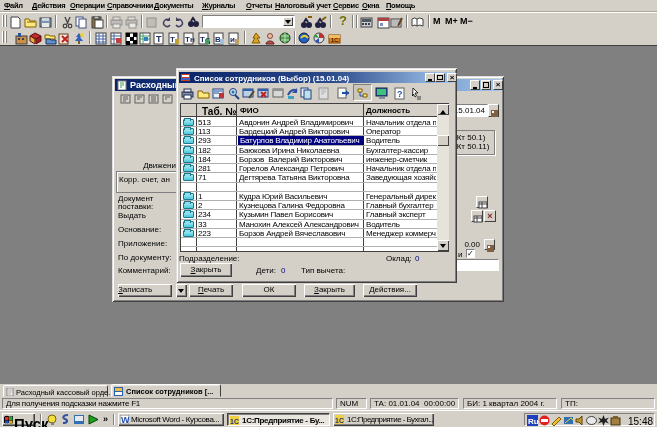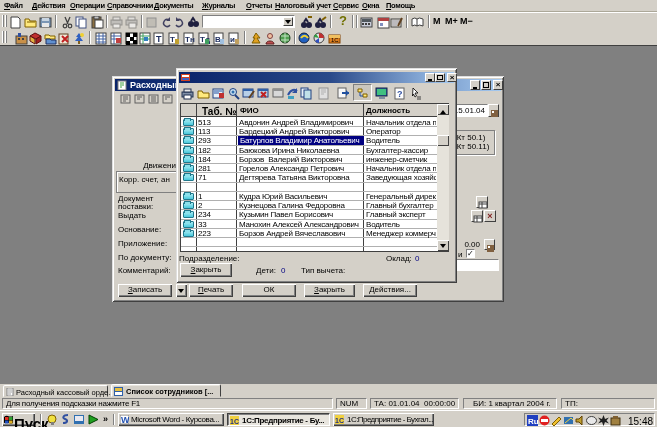--- a/index.html
+++ b/index.html
@@ -312,37 +312,38 @@
 <div class="abs raised" style="left:372px;top:134px;width:12px;height:12px;font-size:9px;line-height:10px;text-align:center;color:#802020;font-weight:bold">×</div>
 <div class="abs t8" style="left:340px;top:164px;width:28px;text-align:right">0.00</div>
 <div class="abs raised" style="left:372px;top:163px;width:11px;height:11px"><svg width="9" height="9" style="margin:1px">
         <rect x="1" y="1" width="7" height="7" fill="#806040"></rect>
         <rect x="2" y="2" width="2" height="2" fill="#fff"></rect>
       </svg></div>
 <div class="abs t8" style="left:346px;top:174px">и</div>
 <div class="abs sunkenw" style="left:354px;top:173px;width:9px;height:9px;font-size:8px;line-height:8px">✓</div>
 <div class="abs sunkenw" style="left:342px;top:183px;width:45px;height:12px"></div>
 
-<div class="abs raised2" style="left:6px;top:208px;width:54px;height:13px;font-size:8px;line-height:12px;text-align:center;box-shadow:inset 1px 1px 0 #fff,inset -1px -1px 0 #404040,inset -2px -2px 0 #808080"><u>З</u>аписать</div>
+<div class="abs raised2" style="left:6px;top:208px;width:54px;height:13px;font-size:8px;line-height:12px;text-align:left;box-shadow:inset 1px 1px 0 #fff,inset -1px -1px 0 #404040,inset -2px -2px 0 #808080"><u>З</u>аписать</div>
 <div class="abs raised2" style="left:64px;top:208px;width:11px;height:13px;box-shadow:inset 1px 1px 0 #fff,inset -1px -1px 0 #404040,inset -2px -2px 0 #808080">
       <div class="abs" style="left:2px;top:5px;width:0;height:0;border:3px solid transparent;border-top:4px solid #000"></div>
     </div>
 <div class="abs raised2" style="left:77px;top:208px;width:44px;height:13px;font-size:8px;line-height:12px;text-align:center;box-shadow:inset 1px 1px 0 #fff,inset -1px -1px 0 #404040,inset -2px -2px 0 #808080"><u>П</u>ечать</div>
 <div class="abs raised2" style="left:130px;top:208px;width:54px;height:13px;font-size:8px;line-height:12px;text-align:center;box-shadow:inset 1px 1px 0 #fff,inset -1px -1px 0 #404040,inset -2px -2px 0 #808080">ОК</div>
 <div class="abs raised2" style="left:192px;top:208px;width:51px;height:13px;font-size:8px;line-height:12px;text-align:center;box-shadow:inset 1px 1px 0 #fff,inset -1px -1px 0 #404040,inset -2px -2px 0 #808080"><u>З</u>акрыть</div>
 <div class="abs raised2" style="left:251px;top:208px;width:54px;height:13px;font-size:8px;line-height:12px;text-align:center;box-shadow:inset 1px 1px 0 #fff,inset -1px -1px 0 #404040,inset -2px -2px 0 #808080"><u>Д</u>ействия...</div>
 </div>
 
 <div class="abs" id="dialog" style="left:176px;top:68px;width:281px;height:215px;background:#d4d0c8;box-shadow:inset 1px 1px 0 #dfdfdf,inset -1px -1px 0 #404040,inset 2px 2px 0 #fff,inset -2px -2px 0 #808080">
 <div class="abs" style="left:3px;top:4px;width:275px;height:11px;background:linear-gradient(90deg,#0a246a 0%,#2a4a8a 55%,#a6caf0 100%)">
   <svg class="abs" style="left:2px;top:1px" width="9" height="9">
         <rect x="0" y="1" width="9" height="7" fill="#d04020"></rect>
         <rect x="1" y="2" width="7" height="2" fill="#fff"></rect>
         <rect x="1" y="5" width="7" height="2" fill="#4060c0"></rect>
       </svg>
+  <div class="abs" style="left:15px;top:1.5px;font-size:8px;font-weight:bold;color:#fff;white-space:nowrap">Список сотрудников (Выбор) (15.01.04)</div>
   <div class="abs raised" style="left:246px;top:1px;width:10px;height:9px">
         <div class="abs" style="left:2px;top:5px;width:4px;height:2px;background:#000"></div>
       </div>
   <div class="abs raised" style="left:256px;top:1px;width:10px;height:9px">
         <div class="abs" style="left:1px;top:1px;width:6px;height:5px;border:1px solid #000;border-top-width:1.5px"></div>
       </div>
   <div class="abs raised" style="left:268px;top:1px;width:10px;height:9px;font-size:8px;line-height:7px;text-align:center;font-weight:bold">×</div>
 </div>
 
 <div class="abs" id="dtb" style="left:3px;top:16px;width:275px;height:18px">
@@ -538,21 +539,21 @@
         <rect x="1" y="1" width="7" height="3" fill="#e8c040"></rect>
         <rect x="1" y="5" width="7" height="3" fill="#fff"></rect>
       </svg>
     <div class="abs" style="left:14px;top:2px;font-size:7.5px;font-weight:bold;color:#000;white-space:nowrap">Список сотрудников [...</div>
   </div>
 </div>
 <div class="abs" id="statusbar" style="left:0;top:397px;width:657px;height:13px;background:#d4d0c8">
   <div class="abs sunken" style="left:2px;top:1px;width:331px;height:11px;font-size:8px;line-height:10px;padding-left:3px;letter-spacing:-0.2px;color:#000;white-space:nowrap">Для получения подсказки нажмите F1</div>
   <div class="abs sunken" style="left:336px;top:1px;width:31px;height:11px;font-size:8px;line-height:10px;padding-left:3px;color:#000">NUM</div>
   <div class="abs sunken" style="left:370px;top:1px;width:89px;height:11px;font-size:8px;line-height:10px;padding-left:3px;color:#000;white-space:nowrap">ТА: 01.01.04&nbsp;&nbsp;00:00:00</div>
-  <div class="abs sunken" style="left:463px;top:1px;width:94px;height:11px;font-size:8px;line-height:10px;padding-left:9px;color:#000;white-space:nowrap">БИ: 1 квартал 2004 г.</div>
+  <div class="abs sunken" style="left:463px;top:1px;width:94px;height:11px;font-size:8px;line-height:10px;padding-left:3px;color:#000;white-space:nowrap">БИ: 1 квартал 2004 г.</div>
   <div class="abs sunken" style="left:561px;top:1px;width:94px;height:11px;font-size:8px;line-height:10px;padding-left:3px;color:#000">ТП:</div>
 </div>
 <div class="abs" id="taskbar" style="left:0;top:410px;width:657px;height:17px;background:#d4d0c8;border-top:1px solid #fff">
   <div class="abs raised2" style="left:2px;top:2px;width:33px;height:13px;box-shadow:inset 1px 1px 0 #fff,inset -1px -1px 0 #404040,inset -2px -2px 0 #808080">
     <svg class="abs" style="left:1px;top:2px" width="11" height="10">
         <path d="M1 2q2-2 4-1t5 0v7q-2 1-4 0t-5 0z" fill="#000"></path>
         <rect x="2" y="2" width="3.5" height="3" fill="#e03020"></rect>
         <rect x="6" y="2" width="3.5" height="3" fill="#30a030"></rect>
         <rect x="2" y="5.5" width="3.5" height="3" fill="#2050c0"></rect>
         <rect x="6" y="5.5" width="3.5" height="3" fill="#e0b020"></rect>

